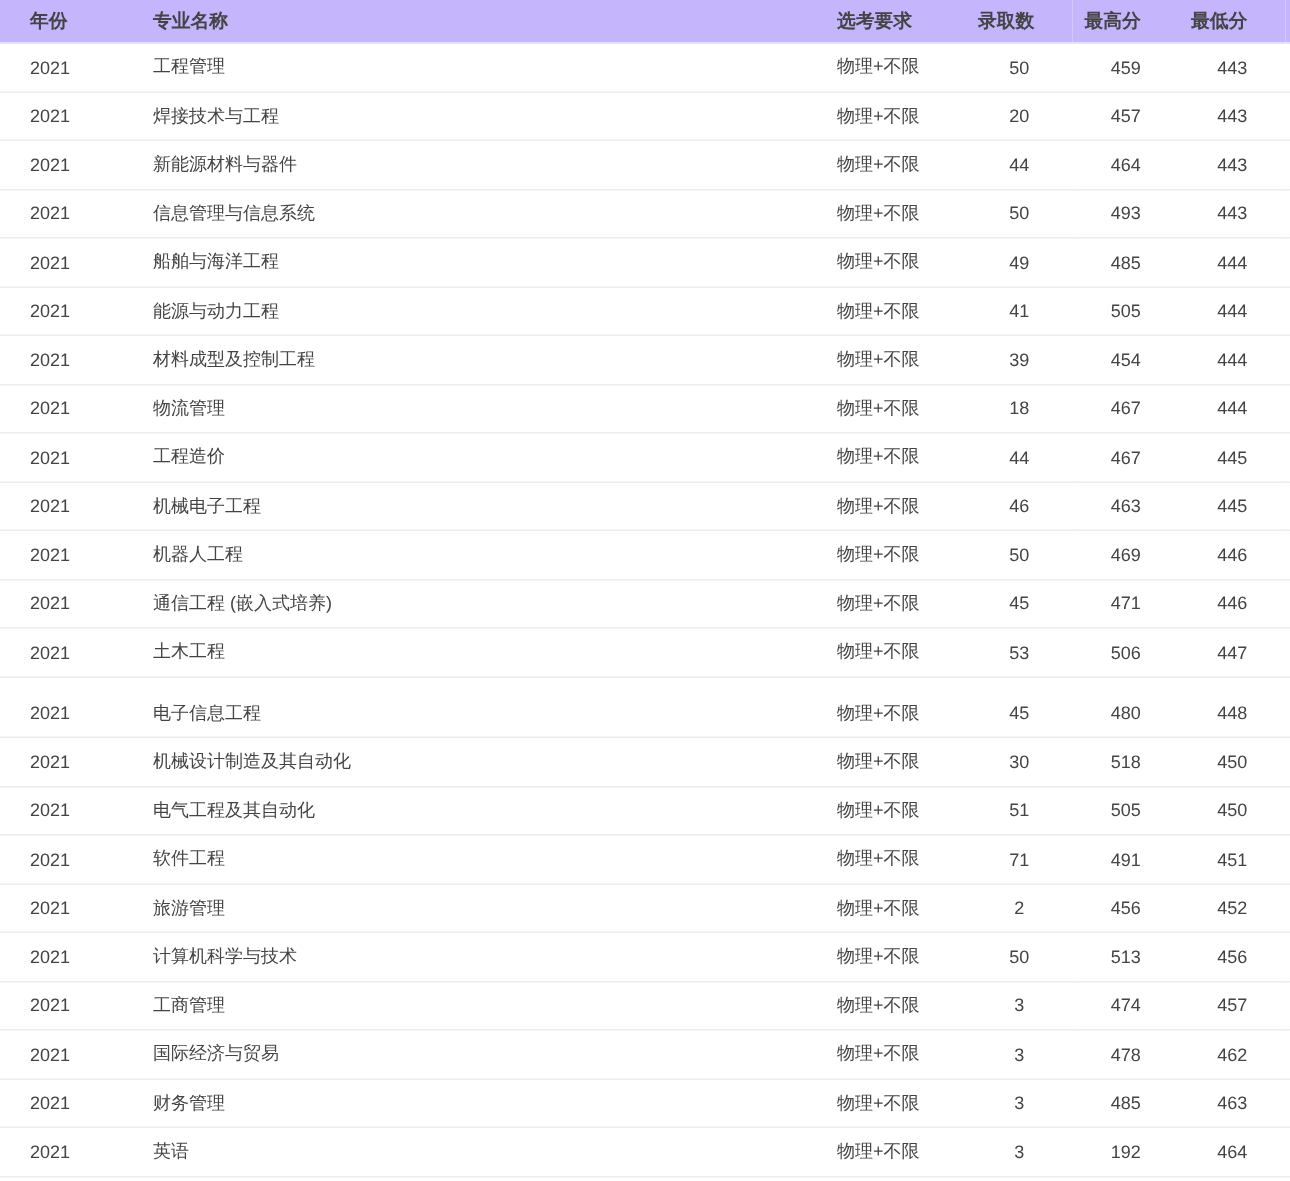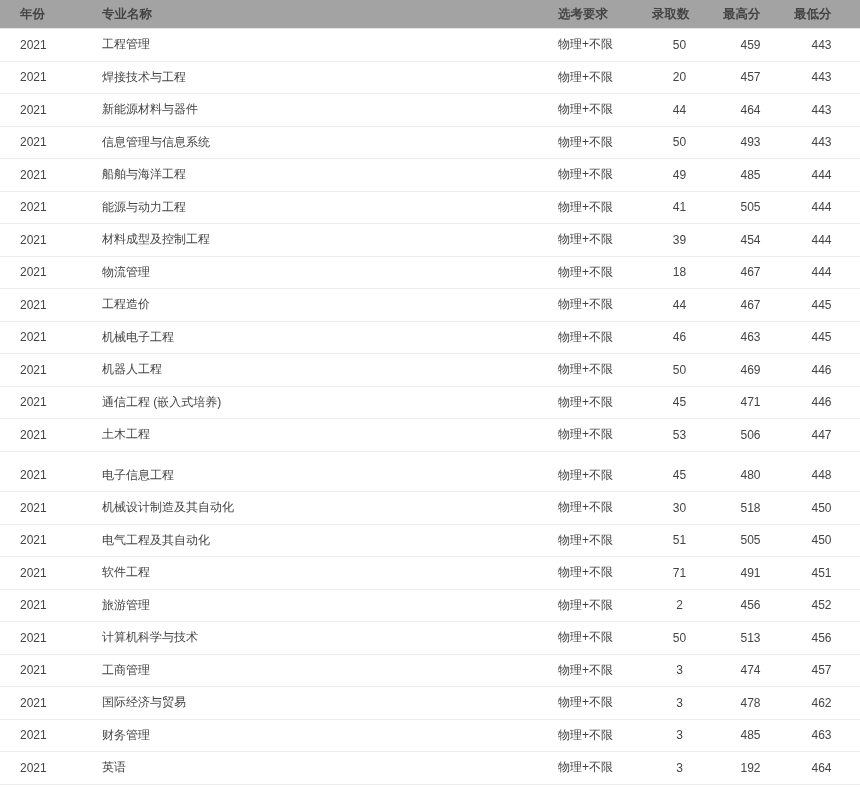--- a/index.html
+++ b/index.html
@@ -17,21 +17,21 @@
   .table-wrap {
     width: 860px;
   }
   table.score-table {
     width: 860px;
     border-collapse: collapse;
     table-layout: fixed;
     font-size: 12px;
   }
   table.score-table thead th {
-    background: #a3a3a3;
+    background: #c4b5fd;
     color: #444444;
     font-weight: bold;
     font-size: 12.5px;
     height: 28px;
     padding: 0 8px;
     text-align: left;
     border-bottom: 1px solid #e6e6e6;
     white-space: nowrap;
   }
   table.score-table tbody td {

